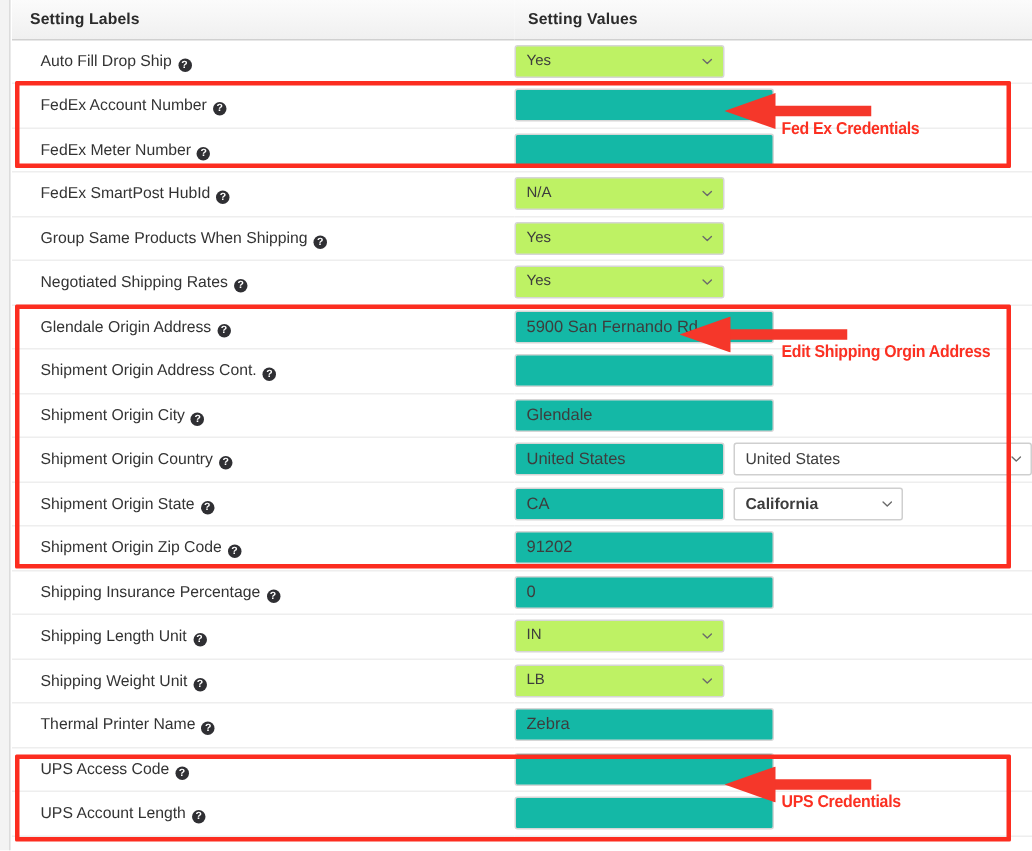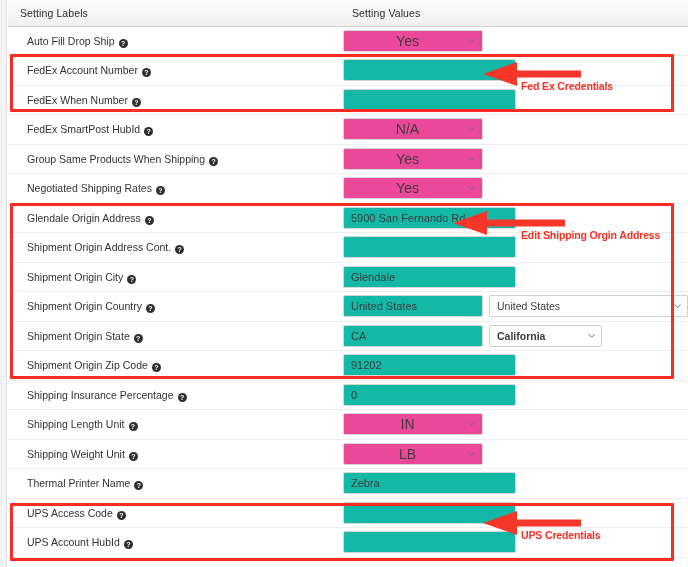--- a/index.html
+++ b/index.html
@@ -41,21 +41,21 @@
     border-collapse: collapse;
     table-layout: fixed;
   }
 
   table.settings thead th {
     height: 26px;
     background: linear-gradient(to bottom, #fbfbfb 0%, #f0f0f0 100%);
     border-bottom: 1px solid #d0d0d0;
     text-align: left;
     font-size: 10.5px;
-    font-weight: normal;
+    font-weight: bold;
     color: #2b2b2b;
     padding: 0 0 0 12px;
     vertical-align: middle;
     letter-spacing: 0.1px;
   }
 
   table.settings thead th.col-values { padding-left: 9px; }
 
   col.c-label  { width: 335px; }
   col.c-value  { width: 345px; }
@@ -117,30 +117,29 @@
     line-height: 20px;
     outline: none;
   }
   .txt::placeholder { color: #a0a0a0; }
 
   
   .sel-gray {
     position: relative;
     width: 140px;
     height: 22px;
-    background: #ec4899;
+    background: #bef264;
     border: 1px solid #d6d6d6;
     border-radius: 2px;
-    font-size: 14px;
+    font-size: 10px;
     color: #3d3d3d;
     line-height: 20px;
     padding: 0 18px 0 7px;
     white-space: nowrap;
     overflow: hidden;
-    text-align: center;
   }
   .sel-gray .chev {
     position: absolute;
     right: 7px; top: 50%;
     transform: translateY(-50%);
     width: 7px; height: 7px;
   }
 
   
   .sel-white {
@@ -226,21 +225,21 @@
           </tr>
           <tr>
             <td class="label-cell"><span class="lbl-text">FedEx Account Number</span><span class="help-icon">?</span></td>
             <td class="value-cell">
               <div class="value-row">
                 <input type="text" class="txt" style="">
               </div>
             </td>
           </tr>
           <tr>
-            <td class="label-cell"><span class="lbl-text">FedEx When Number</span><span class="help-icon">?</span></td>
+            <td class="label-cell"><span class="lbl-text">FedEx Meter Number</span><span class="help-icon">?</span></td>
             <td class="value-cell">
               <div class="value-row">
                 <input type="text" class="txt" style="">
               </div>
             </td>
           </tr>
           <tr>
             <td class="label-cell"><span class="lbl-text">FedEx SmartPost HubId</span><span class="help-icon">?</span></td>
             <td class="value-cell">
               <div class="value-row">
@@ -362,21 +361,21 @@
           </tr>
           <tr>
             <td class="label-cell"><span class="lbl-text">UPS Access Code</span><span class="help-icon">?</span></td>
             <td class="value-cell">
               <div class="value-row">
                 <input type="text" class="txt" style="">
               </div>
             </td>
           </tr>
           <tr>
-            <td class="label-cell"><span class="lbl-text">UPS Account HubId</span><span class="help-icon">?</span></td>
+            <td class="label-cell"><span class="lbl-text">UPS Account Length</span><span class="help-icon">?</span></td>
             <td class="value-cell">
               <div class="value-row">
                 <input type="text" class="txt" style="">
               </div>
             </td>
           </tr>
         </tbody>
     </table>
   </div>
 

